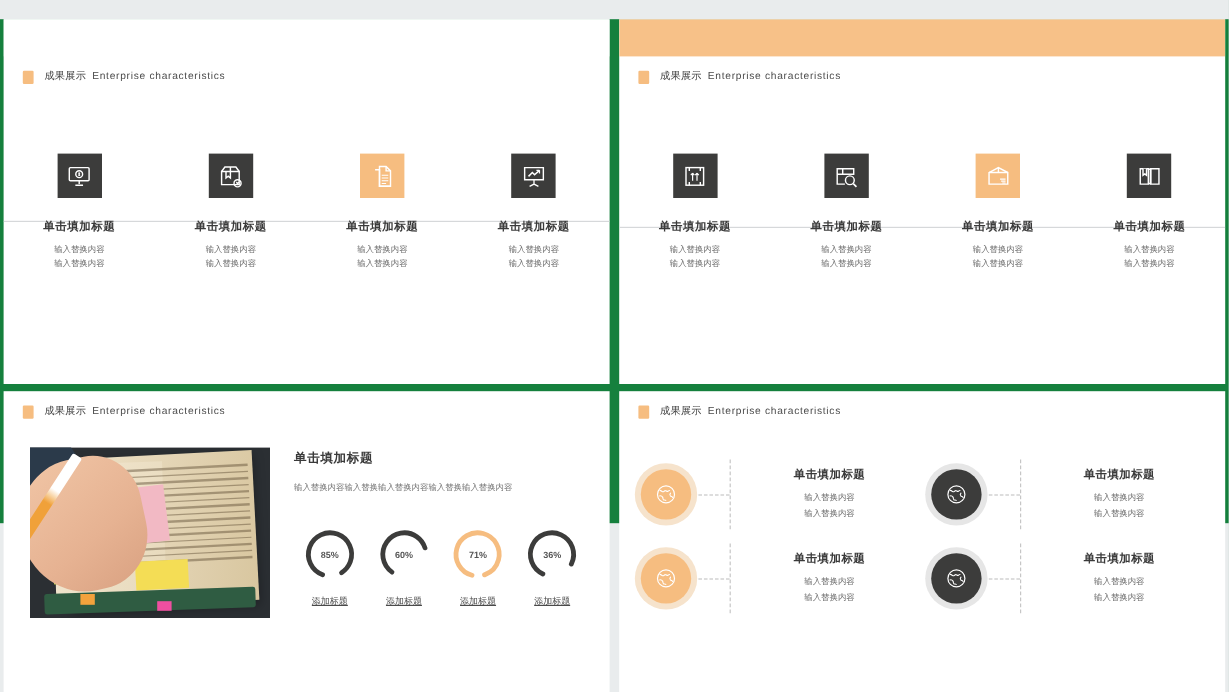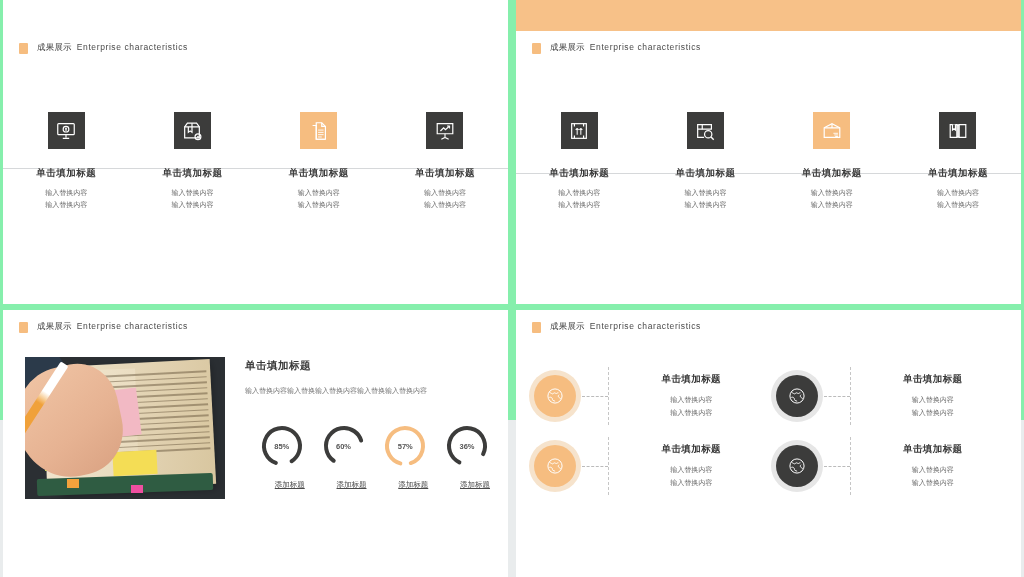--- a/index.html
+++ b/index.html
@@ -9,21 +9,22 @@
     font-family: "Liberation Sans", "DejaVu Sans", sans-serif;
     overflow: hidden;
   }
   .grid {
     width: 1024px; height: 420px;
     display: grid;
     grid-template-columns: 505px 505px;
     grid-template-rows: 304px 267px;
     gap: 6px 8px;
     padding-left: 3px;
-    background: #86efac;
+    background: #15803d;
+    margin-top: 16px;
   }
   .slide {
     background: #ffffff;
     position: relative;
     overflow: hidden;
   }
 
   
   .topstrip { height: 31px; width: 100%; }
   .topstrip.plain { background: #ffffff; }
@@ -132,21 +133,21 @@
   }
   .photo .tab1 { position: absolute; left: 10%; top: 74%; width: 6%; height: 6%; background: #c8df4e; }
   .photo .tab2 { position: absolute; left: 21%; top: 86%; width: 6%; height: 6%; background: #f3a23c; }
   .photo .tab3 { position: absolute; left: 53%; top: 90%; width: 6%; height: 6%; background: #ef4fa0; }
 
   .s3-right { flex: 1; padding-top: 2px; }
   .s3-title { font-size: 10.5px; font-weight: bold; color: #3a3a3a; letter-spacing: .5px; }
   .s3-para { margin-top: 11px; font-size: 7px; color: #757575; line-height: 1.9; }
 
   .donuts { display: flex; margin-top: 26px; gap: 2px; }
-  .donut-col { flex: 1; display: flex; flex-direction: column; align-items: flex-end; }
+  .donut-col { flex: 1; display: flex; flex-direction: column; align-items: center; }
   .donut { position: relative; width: 46px; height: 46px; }
   .donut svg { display: block; transform: rotate(0deg); }
   .donut span {
     position: absolute; inset: 0; display: flex; align-items: center; justify-content: center;
     font-size: 7.5px; color: #555; font-weight: bold;
   }
   .donut-lbl { margin-top: 11px; font-size: 7.5px; color: #4a4a4a; text-decoration: underline; }
 
   
   .s4-body {
@@ -402,21 +403,21 @@
               <span>60%</span>
             </div>
             <div class="donut-lbl">添加标题</div>
           </div>
 
           <div class="donut-col">
             <div class="donut">
               <svg width="46" height="46" viewBox="0 0 46 46">
                 <circle cx="23" cy="23" r="18" fill="none" stroke="#f6bd80" stroke-width="4" stroke-linecap="round" stroke-dasharray="101.8 113.1" transform="rotate(105 23 23)"></circle>
               </svg>
-              <span>57%</span>
+              <span>71%</span>
             </div>
             <div class="donut-lbl">添加标题</div>
           </div>
 
           <div class="donut-col">
             <div class="donut">
               <svg width="46" height="46" viewBox="0 0 46 46">
                 <circle cx="23" cy="23" r="18" fill="none" stroke="#3c3c3b" stroke-width="4" stroke-linecap="round" stroke-dasharray="84.8 113.1" transform="rotate(115 23 23)"></circle>
               </svg>
               <span>36%</span>

